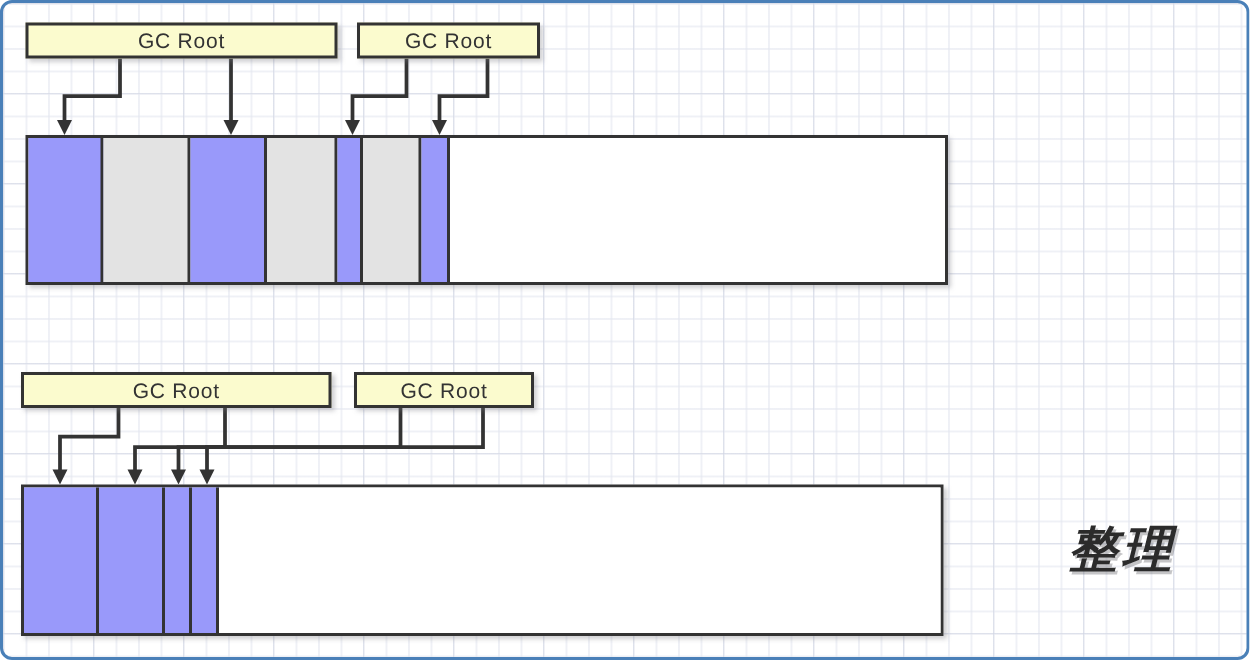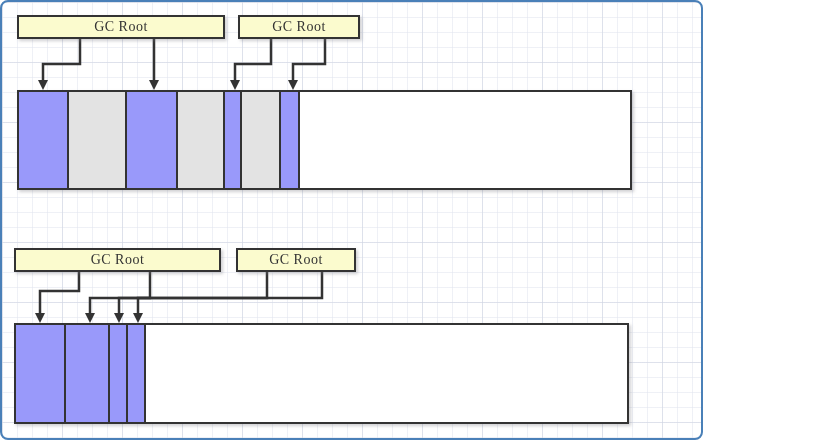--- a/index.html
+++ b/index.html
@@ -3,34 +3,33 @@
 <meta charset="utf-8">
 <style>
   html, body {
     margin: 0;
     padding: 0;
     background: #ffffff;
     font-family: "Liberation Sans", "DejaVu Sans", sans-serif;
   }
   #canvas {
     position: relative;
-    width: 703px;
+    width: 833px;
     height: 440px;
     box-sizing: border-box;
     border: 2px solid #4a80b8;
     border-radius: 8px;
     overflow: hidden;
     background-color: #ffffff;
     background-image:
       linear-gradient(to right, rgba(208,213,226,0.55) 1px, transparent 1px),
       linear-gradient(to bottom, rgba(208,213,226,0.55) 1px, transparent 1px),
       linear-gradient(to right, rgba(228,231,240,0.6) 1px, transparent 1px),
       linear-gradient(to bottom, rgba(228,231,240,0.6) 1px, transparent 1px);
     background-size: 60px 60px, 60px 60px, 15px 15px, 15px 15px;
-    font-family: Liberation Serif, serif;
   }
   #connector-layer {
     position: absolute;
     left: 0; top: 0;
     width: 833px; height: 440px;
     pointer-events: none;
   }
   .section { position: absolute; inset: 0; }
   .root-box {
     position: absolute;
@@ -128,14 +127,15 @@
     <div class="root-box" style="left: 234px; top: 246px; width: 120px; height: 24px; background: rgb(251, 251, 206);">
       <span>GC Root</span>
     </div>
     <div class="heap-bar" style="left: 12px; top: 321px; width: 615px; height: 101px;">
         <div class="segment live" style="width: 50px; background: rgb(153, 153, 250);"></div>
         <div class="segment live" style="width: 44px; background: rgb(153, 153, 250);"></div>
         <div class="segment live" style="width: 18px; background: rgb(153, 153, 250);"></div>
         <div class="segment live" style="width: 18px; background: rgb(153, 153, 250);"></div>
         <div class="segment free" style="background: rgb(255, 255, 255);"></div>
       </div>
+    <div class="section-label" style="left: 746px; top: 365px; color: rgb(43, 43, 43);">整理</div>
   </div>
 </div>
 
 </body></html>

